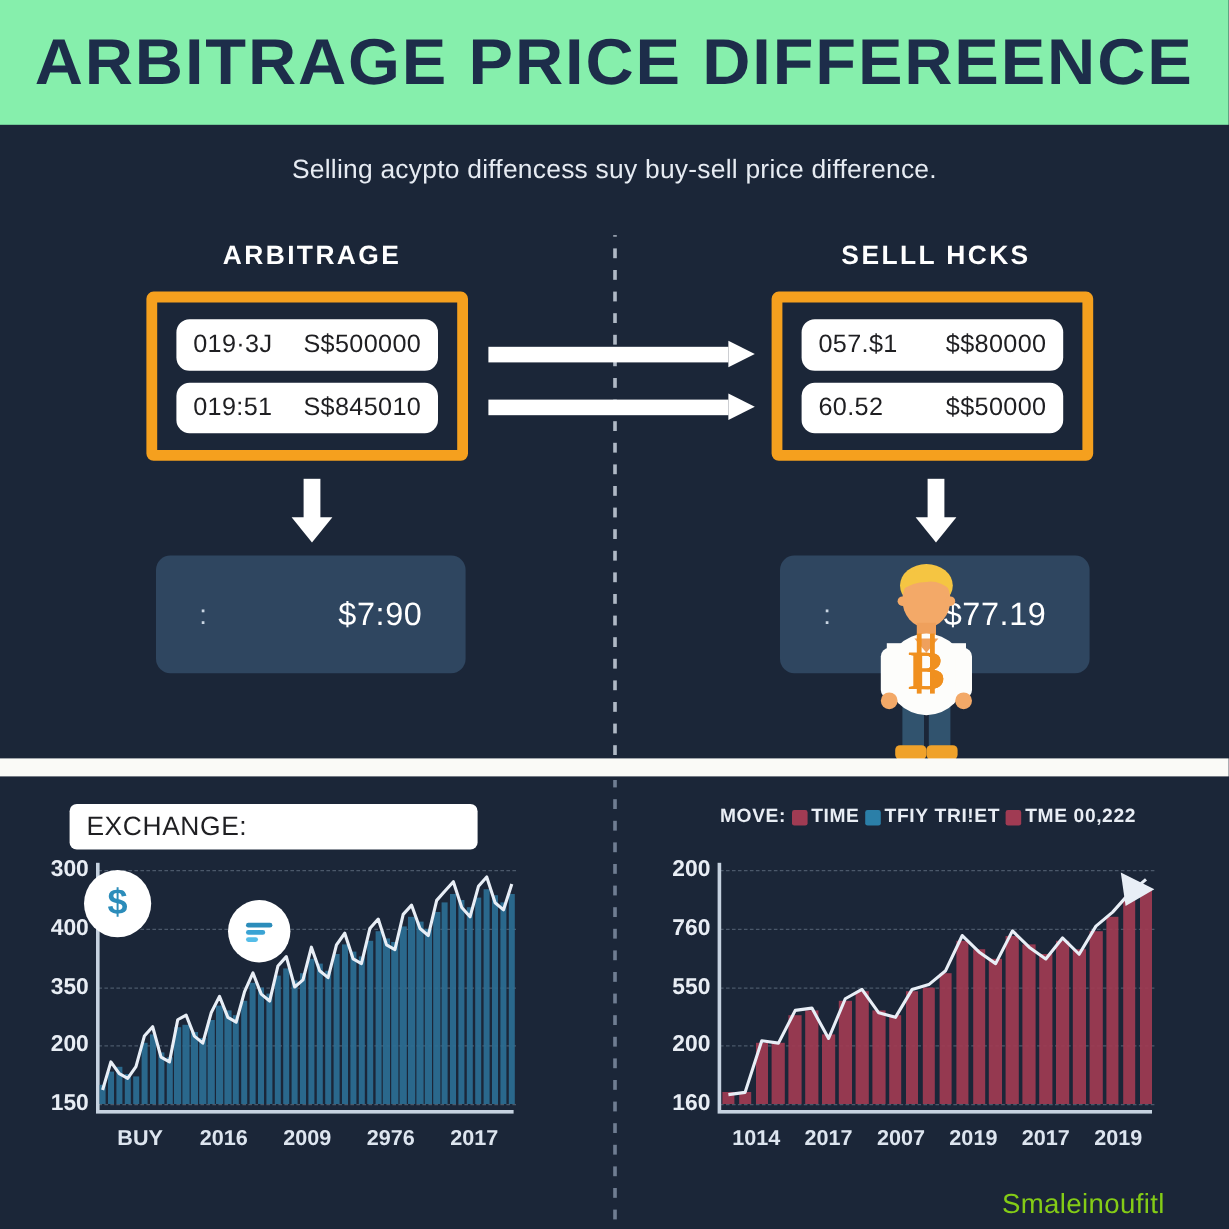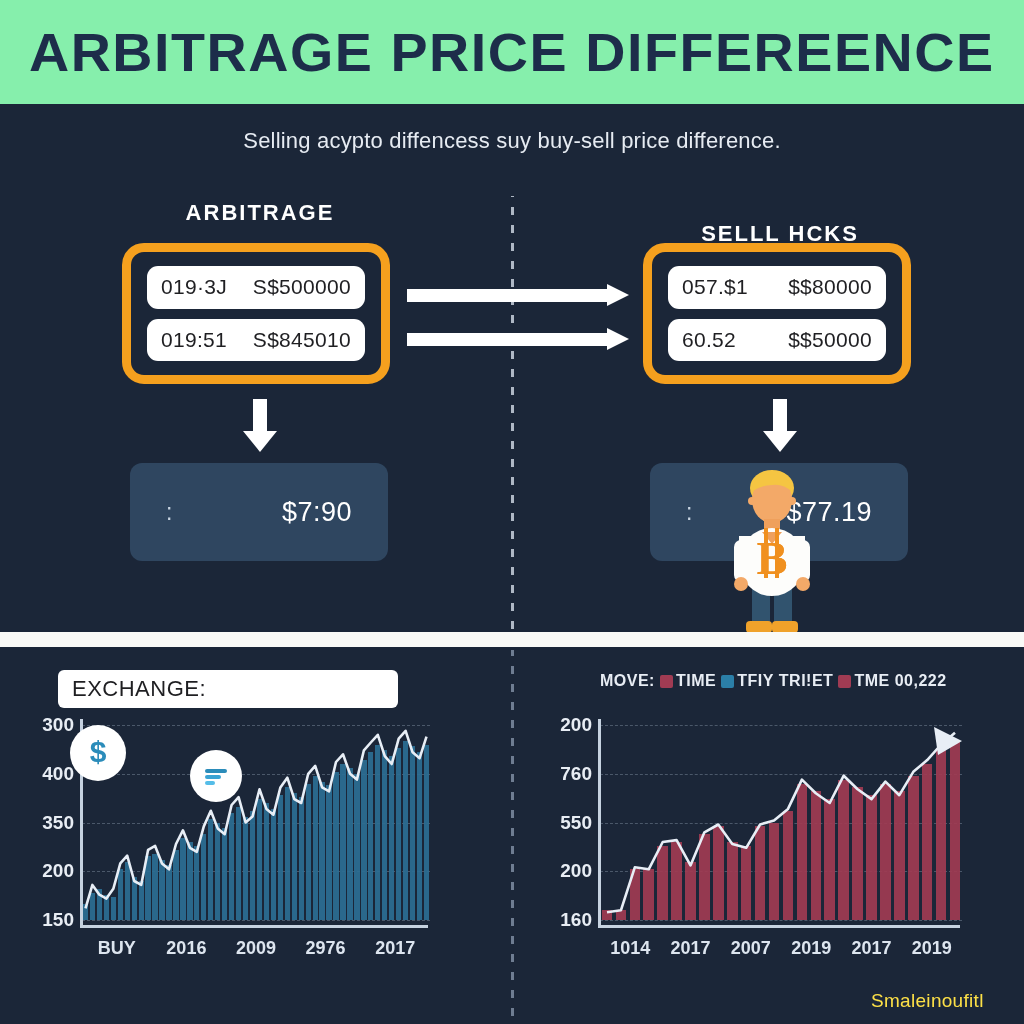--- a/index.html
+++ b/index.html
@@ -81,28 +81,28 @@
   
   .col-header {
     position: absolute;
     font-size: 22px;
     font-weight: bold;
     letter-spacing: 2px;
     color: #ffffff;
     text-align: center;
   }
   .col-header.left  { left: 130px; top: 200px; width: 260px; }
-  .col-header.right { left: 650px; top: 200px; width: 260px; margin-top: 21px; }
+  .col-header.right { left: 650px; top: 200px; width: 260px; }
 
   
   .quote-card {
     position: absolute;
     background: #1b2638;
     border: 9px solid #f5a01e;
-    border-radius: 22px;
+    border-radius: 6px;
     padding: 14px 16px;
     display: flex;
     flex-direction: column;
     gap: 10px;
   }
   .quote-card.left  { left: 122px; top: 243px; width: 268px; height: 141px; }
   .quote-card.right { left: 643px; top: 243px; width: 268px; height: 141px; }
 
   .quote-row {
     background: #ffffff;
@@ -290,24 +290,23 @@
     align-items: center;
     justify-content: center;
   }
   .icon-circle.dollar { left: 40px;  top: 75px;  width: 56px; height: 56px; }
   .icon-circle.bars   { left: 160px; top: 100px; width: 52px; height: 52px; }
 
   .watermark {
     position: absolute;
     left: 835px;
     top: 990px;
-    font-size: 19px;
-    color: #fde047;
+    font-size: 23px;
+    color: #84cc16;
     letter-spacing: 0.3px;
-    margin-left: 36px;
   }
 </style>
 </head>
 <body>
 
 <div class="poster">
 
   <div class="title-band">
     <div class="title-text">ARBITRAGE PRICE DIFFEREENCE</div>
   </div>

